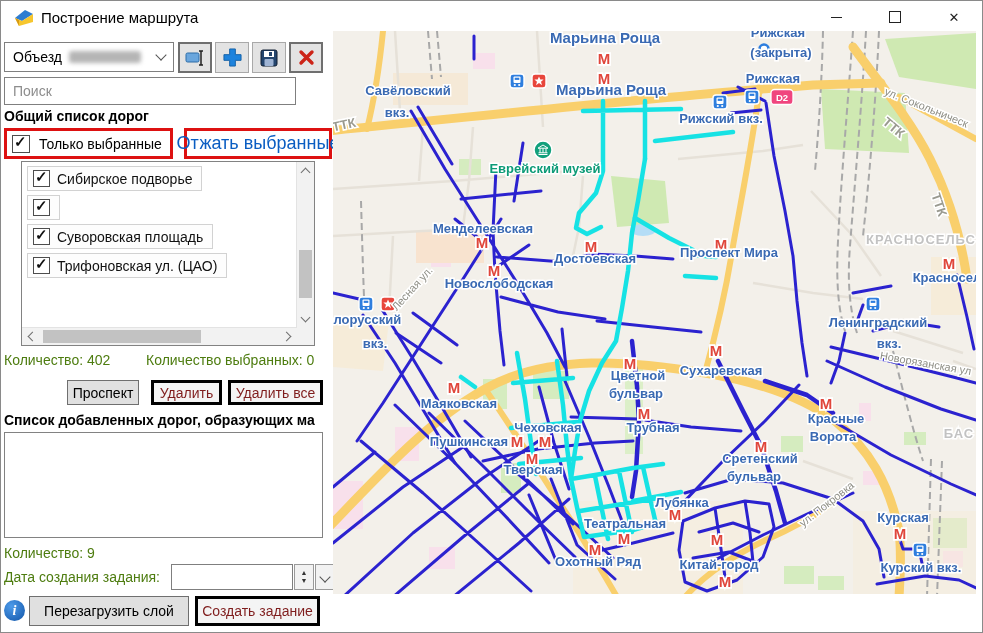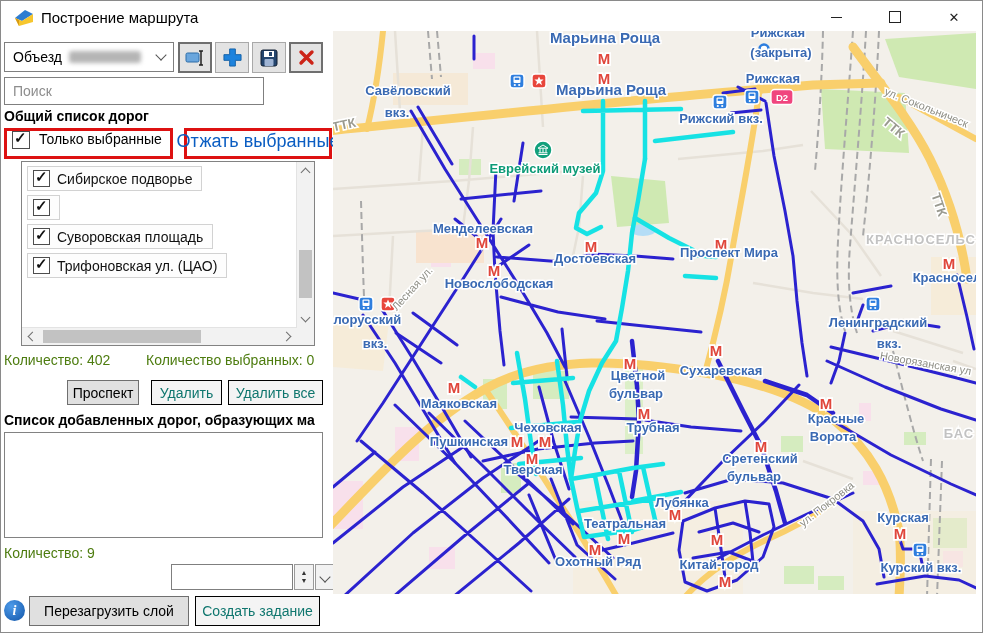--- a/index.html
+++ b/index.html
@@ -13,46 +13,46 @@
   .glyph-max{width:10px;height:10px;border:1px solid #222;}
   .glyph-close{font-size:13px;color:#222;line-height:1;}
   
   .combo{left:3px;top:41px;width:170px;height:30px;border:1px solid #7f7f7f;background:#fff;display:flex;align-items:center;padding:0 8px;font-size:14px;}
   .blur-blob{display:inline-block;width:72px;height:12px;margin-left:7px;background:#b5b5b5;border-radius:3px;filter:blur(2px);}
   .combo-arrow{margin-left:auto;}
   .chev{display:inline-block;width:7px;height:7px;border-right:1.5px solid #555;border-bottom:1.5px solid #555;transform:rotate(45deg);margin-top:-4px;}
   .tbtn{top:41px;width:34px;height:31px;background:#e3e3e3;border:1px solid #a9a9a9;display:flex;align-items:center;justify-content:center;cursor:pointer;}
   .tbtn.strong{border:2px solid #6f6f6f;}
   
-  .search{left:3px;top:76px;width:260px;height:28px;border:1px solid #7f7f7f;font-size:14px;padding:12px 8px;color:#222;font-family:"Liberation Sans",sans-serif;}
+  .search{left:3px;top:76px;width:292px;height:28px;border:1px solid #7f7f7f;font-size:14px;padding:12px 8px;color:#222;font-family:"Liberation Sans",sans-serif;}
   .search::placeholder{color:#8d8d8d;}
   .sec-title{font-weight:bold;font-size:14px;color:#000;white-space:nowrap;}
   
-  .redbox{border:3px solid #dd1111;display:flex;background:#fff;}
+  .redbox{border:3px solid #dd1111;display:flex;align-items:center;background:#fff;}
   .cbx{width:16px;height:16px;border:1.5px solid #4d4d4d;background:#fff;position:relative;flex:0 0 auto;}
   .cbx.on::after{content:"✓";position:absolute;left:1px;top:-3px;font-size:15px;font-weight:bold;color:#111;}
   .link{color:#0a5dc2;font-size:18px;cursor:pointer;white-space:nowrap;}
   
   .listbox{left:20px;top:160px;width:294px;height:185px;border:1px solid #828282;background:#fff;overflow:hidden;}
   .list-inner{position:absolute;left:0;top:0;right:17px;bottom:17px;overflow:hidden;}
   .chip-row{margin:4px 0 0 5px;white-space:nowrap;}
   .chip{display:inline-flex;align-items:center;gap:7px;border:1px solid #d2d2d2;background:#fdfdfd;padding:3px 9px 3px 5px;font-size:14px;color:#111;}
   .chip .cbx{width:15px;height:15px;}
   
   .vscroll{position:absolute;top:0;right:0;width:17px;bottom:17px;background:#f2f2f2;border-left:1px solid #e3e3e3;}
   .hscroll{position:absolute;left:0;right:17px;bottom:0;height:17px;background:#f2f2f2;border-top:1px solid #e3e3e3;}
   .sb-btn{position:absolute;width:17px;height:17px;display:flex;align-items:center;justify-content:center;}
   .sb-chev{width:6px;height:6px;border-right:1.5px solid #6f6f6f;border-bottom:1.5px solid #6f6f6f;display:inline-block;}
   .thumb-v{position:absolute;left:2px;width:13px;background:#c2c2c2;}
   .thumb-h{position:absolute;top:2px;height:13px;background:#c2c2c2;}
   .corner{position:absolute;right:0;bottom:0;width:17px;height:17px;background:#f2f2f2;}
   .count{font-size:14px;color:#4d7c0f;white-space:nowrap;}
   
   .btn{display:flex;align-items:center;justify-content:center;font-size:14px;cursor:pointer;background:#e0e0e0;border:1px solid #6f6f6f;color:#000;}
-  .btn.disabled{background:#f4f4f4;border:1px solid #000000;color:#0f766e;cursor:default;}
+  .btn.disabled{background:#f4f4f4;border:3px solid #000000;color:#7f1d1d;cursor:default;}
   .emptybox{left:3px;top:431px;width:319px;height:106px;border:1px solid #828282;background:#fff;}
   .date-input{border:1px solid #7f7f7f;background:#fff;font-size:13px;padding:0 5px;font-family:"Liberation Sans",sans-serif;}
   .spin{border:1px solid #9a9a9a;background:#f2f2f2;display:flex;flex-direction:column;align-items:center;justify-content:center;font-size:7px;color:#333;line-height:1.2;cursor:pointer;}
   .info-icon{width:21px;height:21px;border-radius:50%;background:radial-gradient(circle at 35% 30%,#4d9bea,#1255a8);color:#fff;display:flex;align-items:center;justify-content:center;font-family:"Liberation Serif",serif;font-style:italic;font-weight:bold;font-size:14px;}
   
   svg text{font-family:"Liberation Sans",sans-serif;paint-order:stroke;stroke:#fff;stroke-width:3px;text-anchor:middle;}
   .mst{font-size:13px;fill:#3a6ab3;font-weight:600;}
   .mlg{font-size:15px;fill:#3a6ab3;font-weight:600;}
   .dis{font-size:13px;fill:#c2c2c2;font-weight:bold;letter-spacing:1px;}
   .str{font-size:11px;fill:#8e8e85;}
@@ -171,20 +171,21 @@
   <div class="abs count" style="left:145px;top:351px;">Количество выбранных: 0</div>
 
   <div class="abs btn" style="left:66px;top:379px;width:72px;height:25px;">Проспект</div>
   <div class="abs btn disabled" style="left:150px;top:379px;width:71px;height:25px;">Удалить</div>
   <div class="abs btn disabled" style="left:227px;top:379px;width:95px;height:25px;">Удалить все</div>
 
   <div class="abs sec-title" style="left:3px;top:411px;width:327px;overflow:hidden;">Список добавленных дорог, образующих ма</div>
   <div class="abs emptybox"></div>
   <div class="abs count" style="left:3px;top:544px;">Количество: 9</div>
 
+  <div class="abs count" style="left:3px;top:568px;">Дата создания задания:</div>
   <input class="abs date-input" style="left: 170px; top: 563px; width: 122px; height: 26px;" value="">
   <div class="abs spin" style="left:293px;top:563px;width:20px;height:26px;">
       <span>▲</span>
       <span>▼</span>
     </div>
   <div class="abs spin" style="left:314px;top:563px;width:19px;height:26px;">
       <span class="chev" style="margin-top:0;"></span>
     </div>
 
   <div class="abs info-icon" style="left:3px;top:599px;">i</div>

